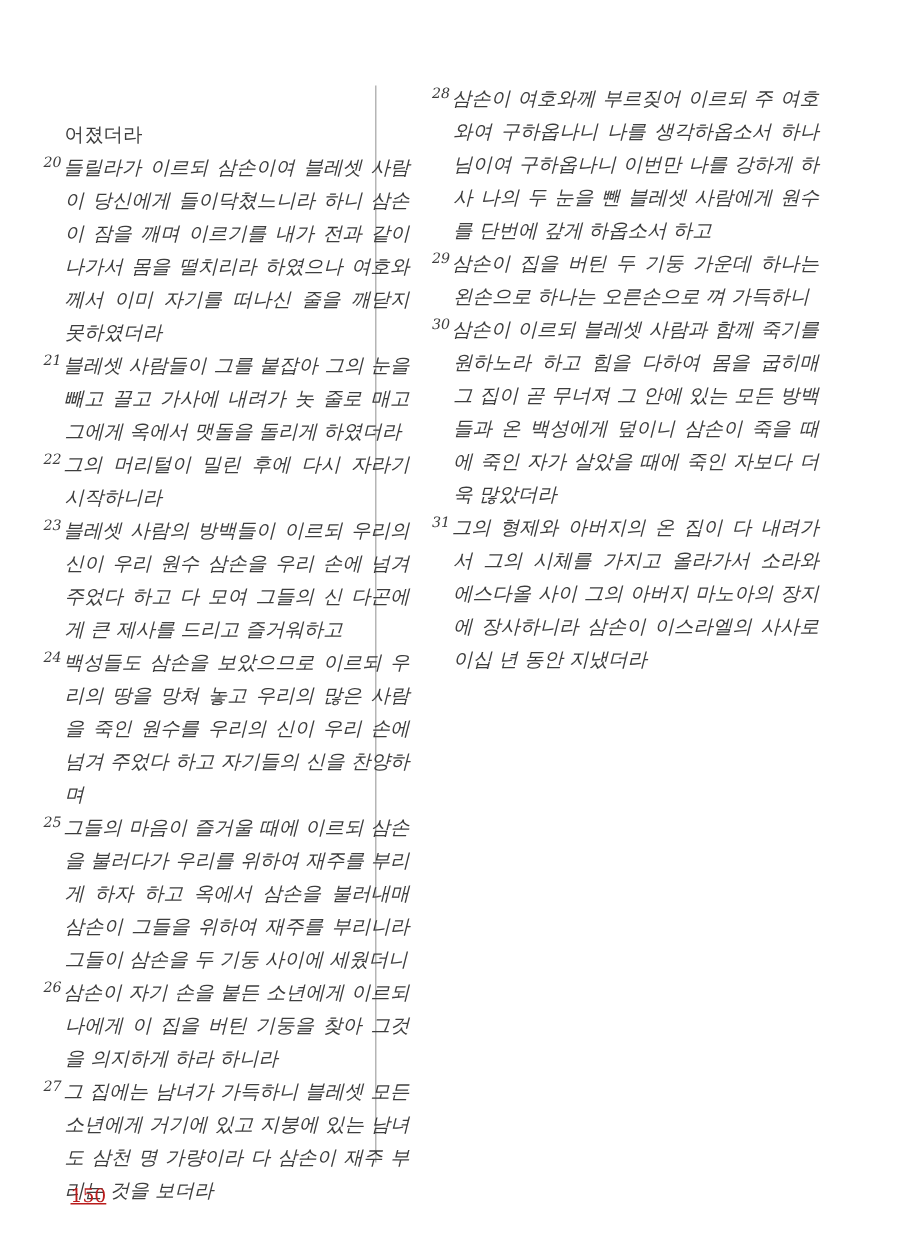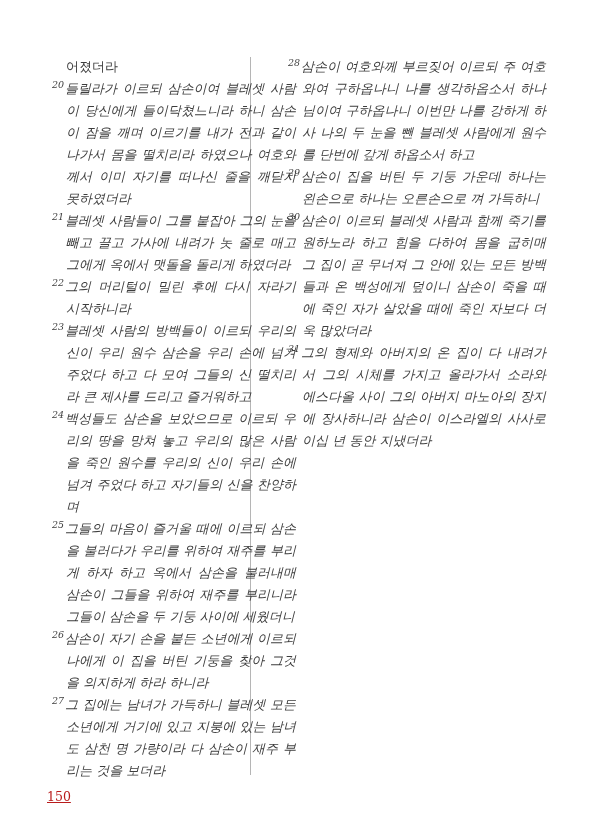--- a/index.html
+++ b/index.html
@@ -27,21 +27,21 @@
   }
   .col {
     position: absolute;
     top: 56px;
     font-size: 13px;
     line-height: 22px;
     text-align: justify;
     word-break: break-all;
     z-index: 1;
   }
-  .col-left  { left: 52px;  width: 244px; }
+  .col-left  { left: 29px;  width: 244px; margin-top: 24px; }
   .col-right { left: 288px; width: 258px; }
   p.verse {
     margin: 0;
     padding-left: 14px;
     text-indent: -14px;
     font-style: italic;
   }
   p.continuation {
     margin: 0;
     padding-left: 14px;
@@ -77,21 +77,21 @@
 </head>
 <body>
 
 <div class="page">
   <div class="column-divider"></div>
   <div class="col col-left" id="col-left">
       <p class="continuation"><span>어졌더라</span></p>
       <p class="verse"><span class="vnum">20</span><span>들릴라가 이르되 삼손이여 블레셋 사람이 당신에게 들이닥쳤느니라 하니 삼손이 잠을 깨며 이르기를 내가 전과 같이 나가서 몸을 떨치리라 하였으나 여호와께서 이미 자기를 떠나신 줄을 깨닫지 못하였더라</span></p>
       <p class="verse"><span class="vnum">21</span><span>블레셋 사람들이 그를 붙잡아 그의 눈을 빼고 끌고 가사에 내려가 놋 줄로 매고 그에게 옥에서 맷돌을 돌리게 하였더라</span></p>
       <p class="verse"><span class="vnum">22</span><span>그의 머리털이 밀린 후에 다시 자라기 시작하니라</span></p>
-      <p class="verse"><span class="vnum">23</span><span>블레셋 사람의 방백들이 이르되 우리의 신이 우리 원수 삼손을 우리 손에 넘겨 주었다 하고 다 모여 그들의 신 떨치리라 큰 제사를 드리고 즐거워하고</span></p>
+      <p class="verse"><span class="vnum">23</span><span>블레셋 사람의 방백들이 이르되 우리의 신이 우리 원수 삼손을 우리 손에 넘겨 주었다 하고 다 모여 그들의 신 다곤에게 큰 제사를 드리고 즐거워하고</span></p>
       <p class="verse"><span class="vnum">24</span><span>백성들도 삼손을 보았으므로 이르되 우리의 땅을 망쳐 놓고 우리의 많은 사람을 죽인 원수를 우리의 신이 우리 손에 넘겨 주었다 하고 자기들의 신을 찬양하며</span></p>
       <p class="verse"><span class="vnum">25</span><span>그들의 마음이 즐거울 때에 이르되 삼손을 불러다가 우리를 위하여 재주를 부리게 하자 하고 옥에서 삼손을 불러내매 삼손이 그들을 위하여 재주를 부리니라 그들이 삼손을 두 기둥 사이에 세웠더니</span></p>
       <p class="verse"><span class="vnum">26</span><span>삼손이 자기 손을 붙든 소년에게 이르되 나에게 이 집을 버틴 기둥을 찾아 그것을 의지하게 하라 하니라</span></p>
       <p class="verse"><span class="vnum">27</span><span>그 집에는 남녀가 가득하니 블레셋 모든 소년에게 거기에 있고 지붕에 있는 남녀도 삼천 명 가량이라 다 삼손이 재주 부리는 것을 보더라</span></p>
     </div>
   <div class="col col-right" id="col-right">
       <p class="verse"><span class="vnum">28</span><span>삼손이 여호와께 부르짖어 이르되 주 여호와여 구하옵나니 나를 생각하옵소서 하나님이여 구하옵나니 이번만 나를 강하게 하사 나의 두 눈을 뺀 블레셋 사람에게 원수를 단번에 갚게 하옵소서 하고</span></p>
       <p class="verse"><span class="vnum">29</span><span>삼손이 집을 버틴 두 기둥 가운데 하나는 왼손으로 하나는 오른손으로 껴 가득하니</span></p>
       <p class="verse"><span class="vnum">30</span><span>삼손이 이르되 블레셋 사람과 함께 죽기를 원하노라 하고 힘을 다하여 몸을 굽히매 그 집이 곧 무너져 그 안에 있는 모든 방백들과 온 백성에게 덮이니 삼손이 죽을 때에 죽인 자가 살았을 때에 죽인 자보다 더욱 많았더라</span></p>
       <p class="verse"><span class="vnum">31</span><span>그의 형제와 아버지의 온 집이 다 내려가서 그의 시체를 가지고 올라가서 소라와 에스다올 사이 그의 아버지 마노아의 장지에 장사하니라 삼손이 이스라엘의 사사로 이십 년 동안 지냈더라</span></p>

